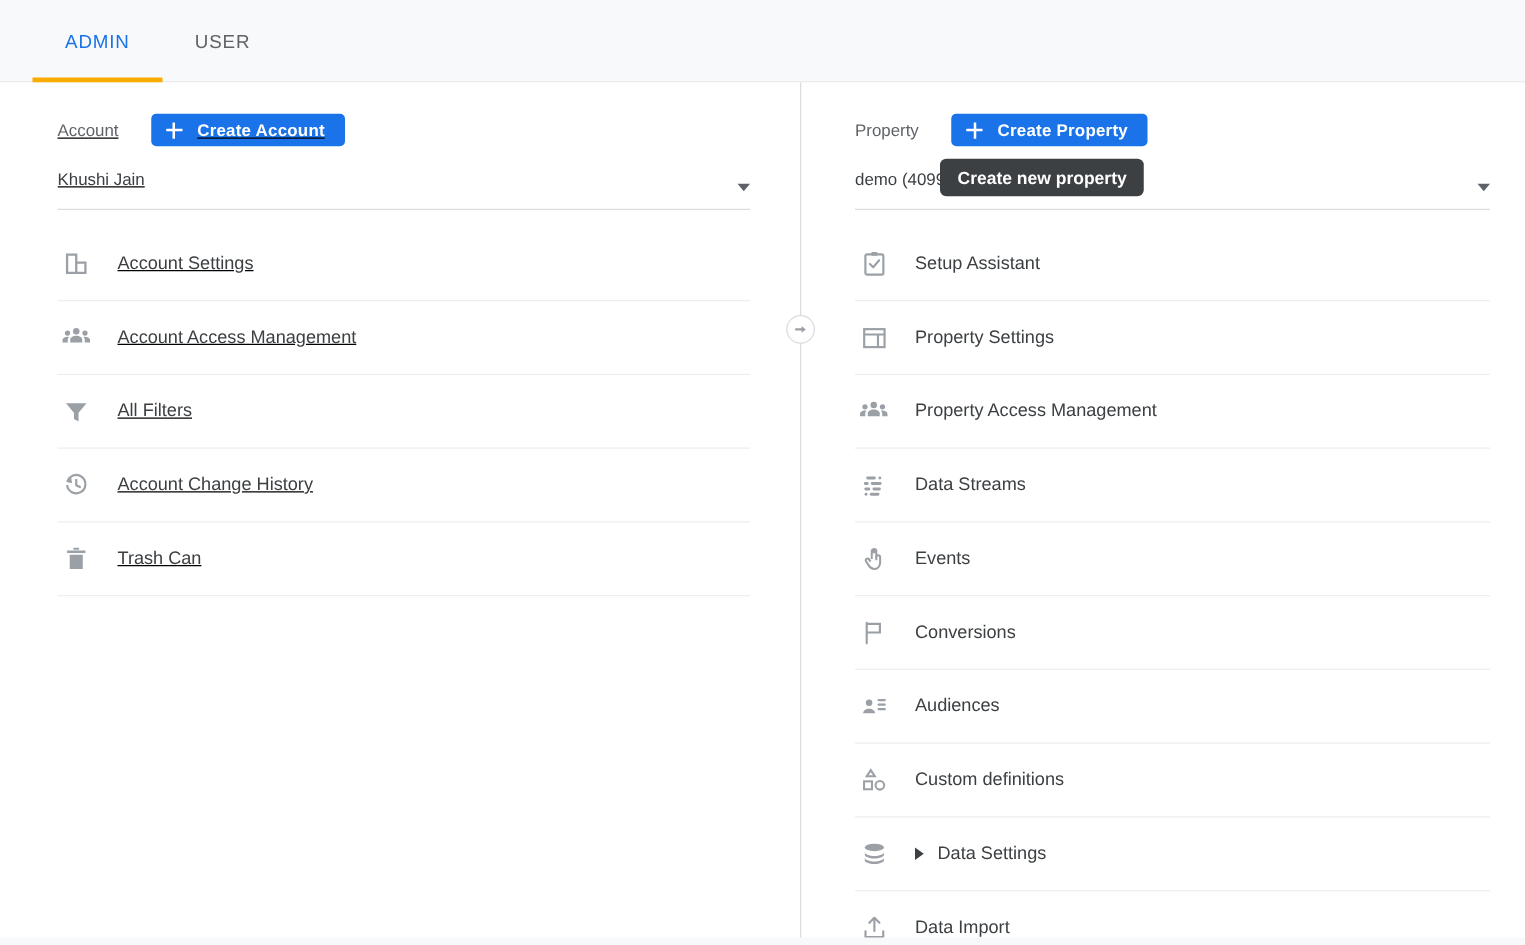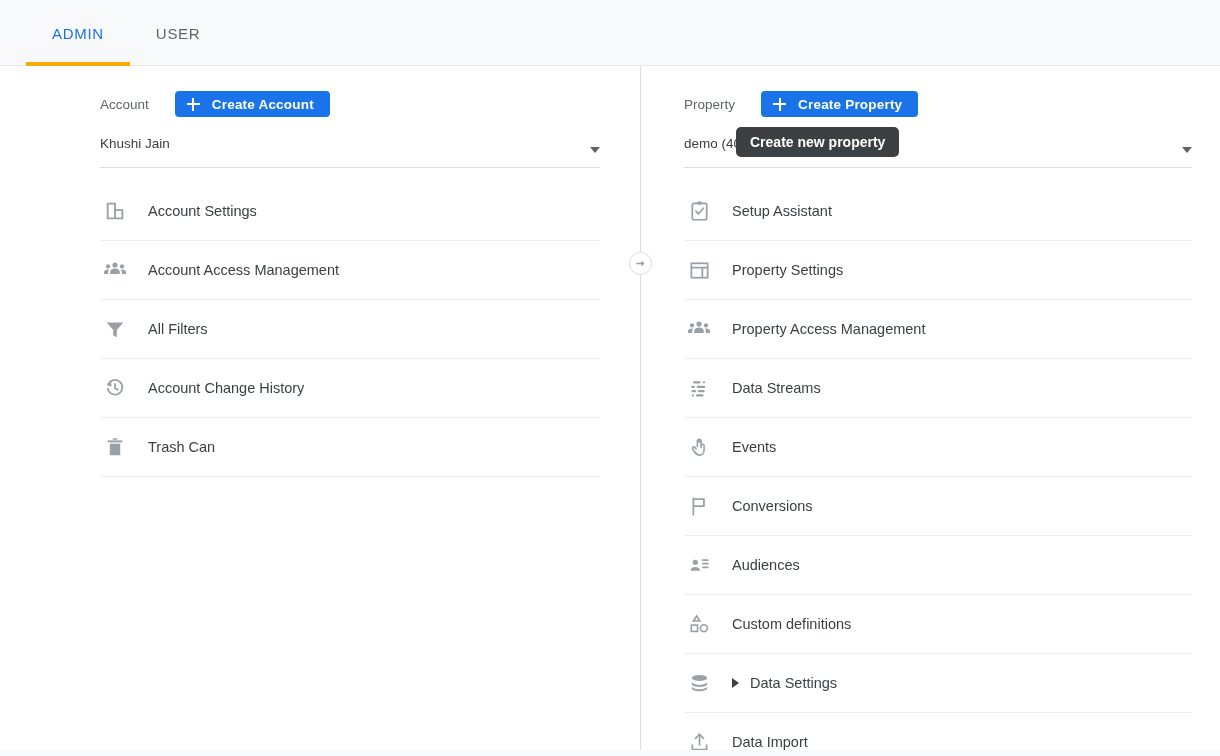--- a/index.html
+++ b/index.html
@@ -54,21 +54,21 @@
     position: relative;
     display: flex;
     height: 690px;
     background: #ffffff;
   }
 
   .col {
     position: relative;
     padding-top: 22px;
   }
-  .col-account { width: 640px; padding-left: 100px; padding-right: 40px; }
+  .col-account { width: 640px; padding-left: 46px; padding-right: 40px; text-decoration: underline; }
   .col-property { width: 580px; padding-left: 44px; padding-right: 28px; }
 
   
   .divider {
     position: absolute;
     left: 640px; top: 0; bottom: 0;
     width: 1px;
     background: #dadce0;
   }
   .divider-arrow {
@@ -177,21 +177,21 @@
     width: 0; height: 0;
     border-top: 5px solid transparent;
     border-bottom: 5px solid transparent;
     border-left: 7px solid #3c4043;
     margin-right: 11px;
   }
 
   
   .tooltip {
     position: absolute;
-    left: 736px; top: 127px;
+    left: 752px; top: 127px;
     background: #3c4043;
     color: #ffffff;
     font-size: 14px;
     font-weight: bold;
     padding: 7px 14px;
     border-radius: 5px;
     white-space: nowrap;
     z-index: 50;
     pointer-events: none;
   }

